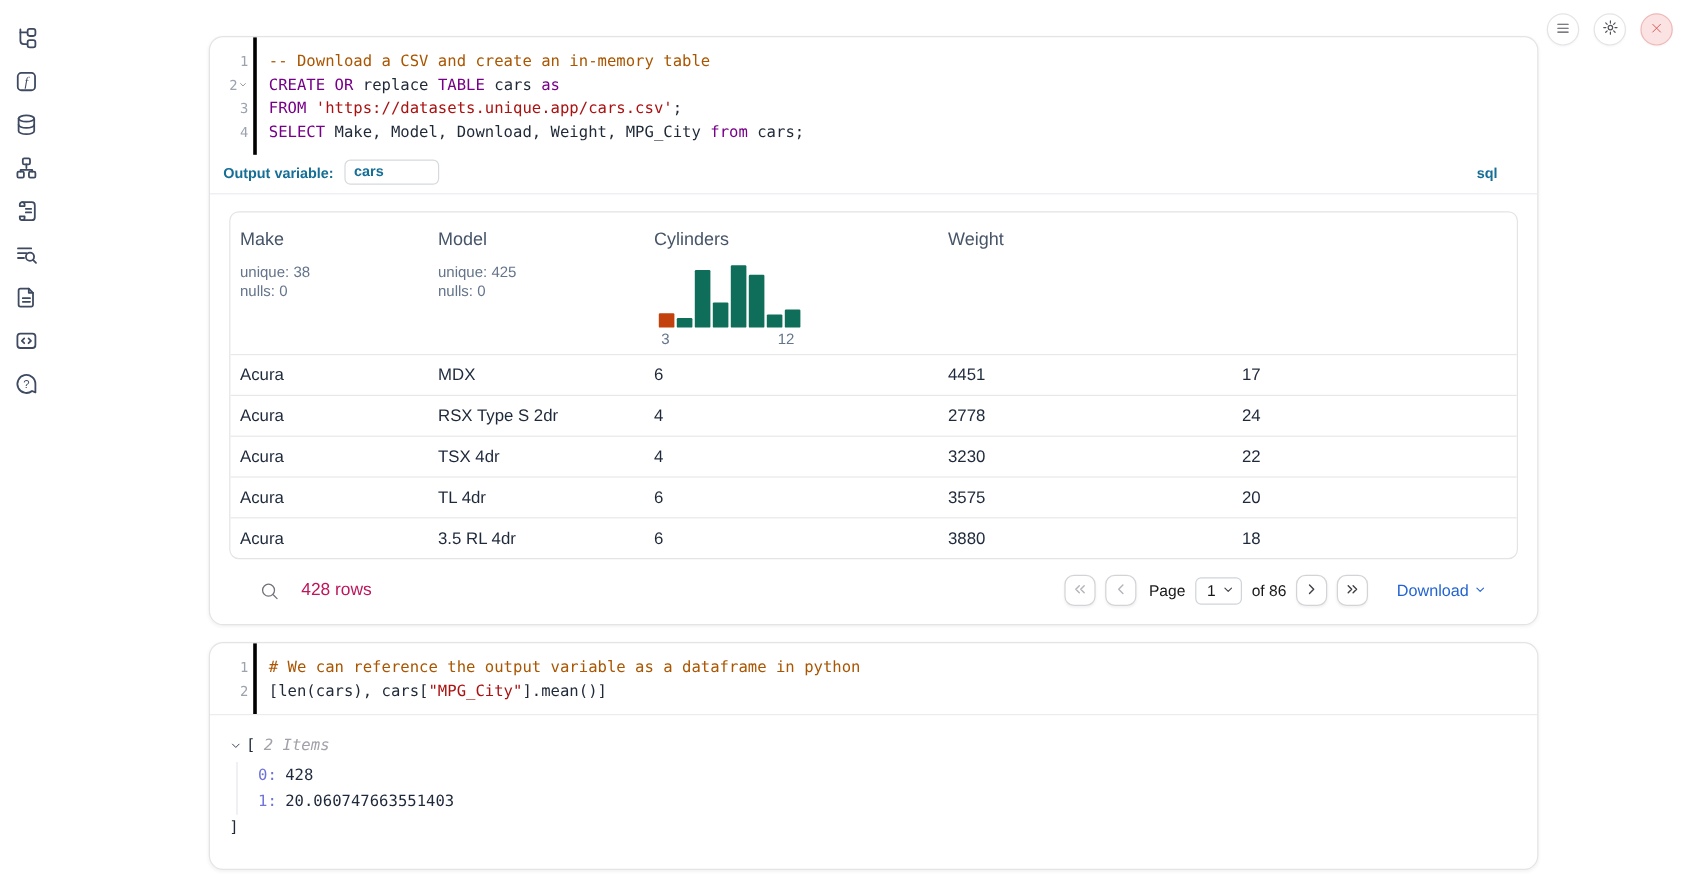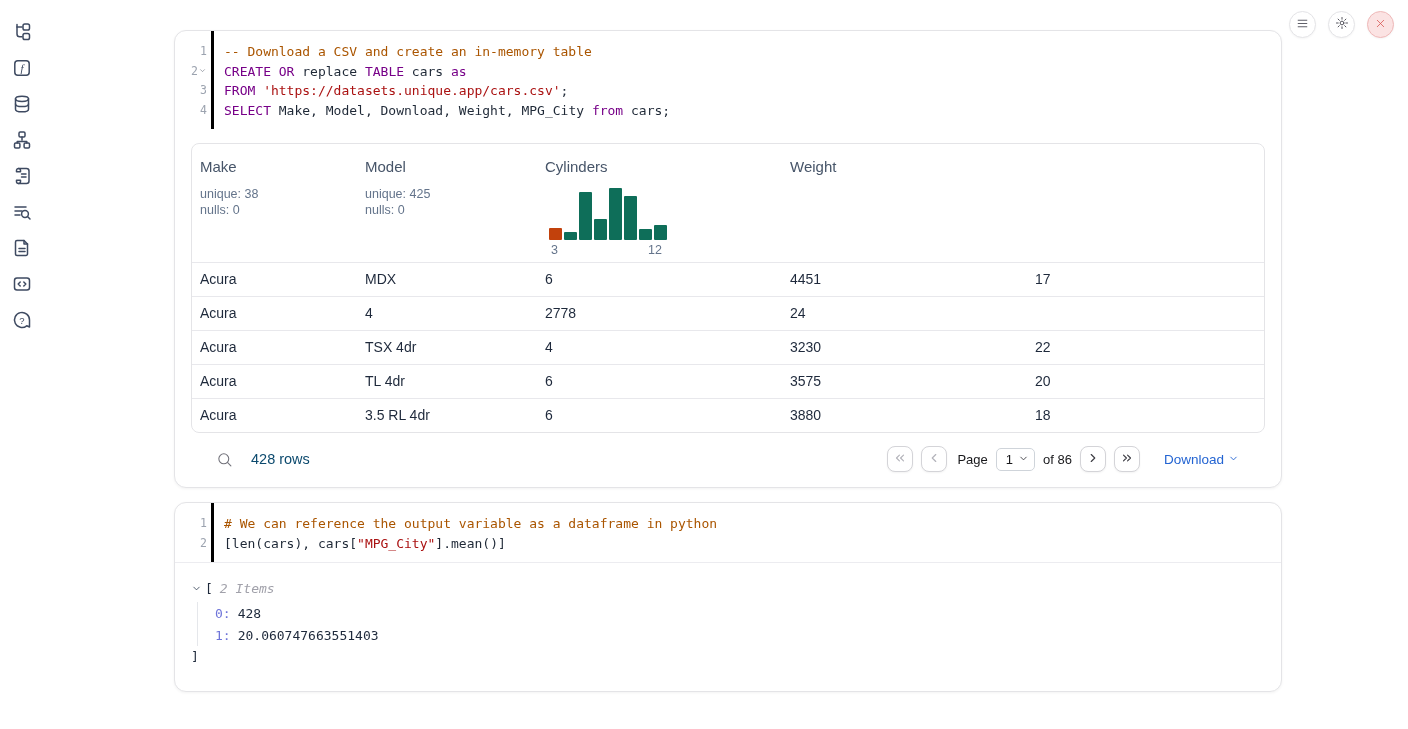--- a/index.html
+++ b/index.html
@@ -51,21 +51,21 @@
   .th-stats { margin-top:11px; font-size:12.5px; color:#64748b; line-height:16px; }
   .hist { margin-top:13px; margin-left:4px; width:118px; }
   .hist-bars { display:flex; align-items:flex-end; gap:2px; height:52px; }
   .hist-bars .bar { flex:1; border-radius:1px; }
   .hist-labels { display:flex; justify-content:space-between; margin-top:3px; padding:0 5px 0 2px; font-size:12.5px; color:#64748b; }
   .tbody .tr { border-top:1px solid #e8e8ec; }
   .td { padding:7px 8px; font-size:14px; color:#1e293b; line-height:19px; }
 
   
   .tfooter { display:flex; align-items:center; padding:13px 26px 15px 24px; }
-  .tfooter .rows-count { margin-left:18px; font-size:14.5px; color:#0c4a6e; }
+  .tfooter .rows-count { margin-left:18px; font-size:14.5px; color:#be185d; }
   .pager { margin-left:auto; display:flex; align-items:center; gap:8px; }
   .pgbtn { width:26px; height:26px; border:1px solid #d4d4d8; border-radius:8px; background:#fff; display:flex; align-items:center; justify-content:center; cursor:pointer; box-shadow:0 1px 2px rgba(0,0,0,.05); }
   .pgbtn svg { fill:none; stroke-width:2; stroke-linecap:round; stroke-linejoin:round; }
   .pgbtn.muted svg { stroke:#b3b3ba; }
   .pgbtn.active svg { stroke:#3f3f46; }
   .page-label { font-size:13px; color:#18181b; margin-left:2px; }
   .page-select { display:flex; align-items:center; gap:5px; height:23px; padding:0 5px 0 9px; border:1px solid #cfd4da; border-radius:5px; background:#fff; font-size:13px; color:#18181b; cursor:pointer; }
   .page-select svg { stroke:#3f3f46; fill:none; stroke-width:2; stroke-linecap:round; stroke-linejoin:round; }
   .of-label { font-size:13px; color:#18181b; }
   .download-link { margin-left:16px; display:flex; align-items:center; gap:4px; font-size:13.5px; color:#2364d2; background:none; border:none; cursor:pointer; }
@@ -193,20 +193,25 @@
           </div>
       </div>
       <div class="code-col">
         <div class="code-line"><span class="tok-comment">-- Download a CSV and create an in-memory table</span></div>
         <div class="code-line"><span class="tok-kw">CREATE OR</span><span class="tok-plain"> replace </span><span class="tok-kw">TABLE</span><span class="tok-plain"> cars </span><span class="tok-kw">as</span></div>
         <div class="code-line"><span class="tok-kw">FROM</span><span class="tok-plain"> </span><span class="tok-string">'https://datasets.unique.app/cars.csv'</span><span class="tok-plain">;</span></div>
         <div class="code-line"><span class="tok-kw">SELECT</span><span class="tok-plain"> Make, Model, Download, Weight, MPG_City </span><span class="tok-kw">from</span><span class="tok-plain"> cars;</span></div>
       </div>
     </div>
 
+    <div class="outvar-row">
+      <span class="outvar-label">Output variable:</span>
+      <input class="outvar-input" value="cars" style="">
+      <button class="lang-badge">sql</button>
+    </div>
 
     <div class="table-wrap">
       <div class="dtable">
         <div class="thead grid-cols">
           <div class="th">
             <div class="th-name">Make</div>
             <div class="th-stats">
                 <div>unique: 38</div>
                 <div>nulls: 0</div>
               </div>
@@ -244,20 +249,21 @@
         <div class="tbody">
             <div class="tr grid-cols">
               <div class="td">Acura</div>
               <div class="td">MDX</div>
               <div class="td">6</div>
               <div class="td">4451</div>
               <div class="td">17</div>
             </div>
             <div class="tr grid-cols">
               <div class="td">Acura</div>
+              <div class="td">RSX Type S 2dr</div>
               <div class="td">4</div>
               <div class="td">2778</div>
               <div class="td">24</div>
             </div>
             <div class="tr grid-cols">
               <div class="td">Acura</div>
               <div class="td">TSX 4dr</div>
               <div class="td">4</div>
               <div class="td">3230</div>
               <div class="td">22</div>

